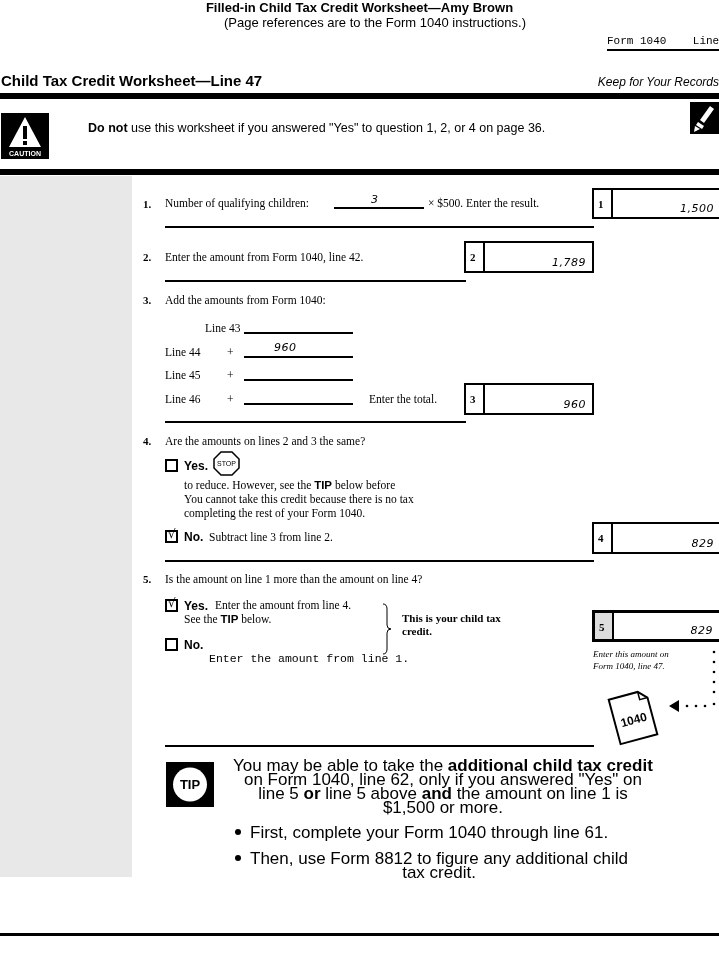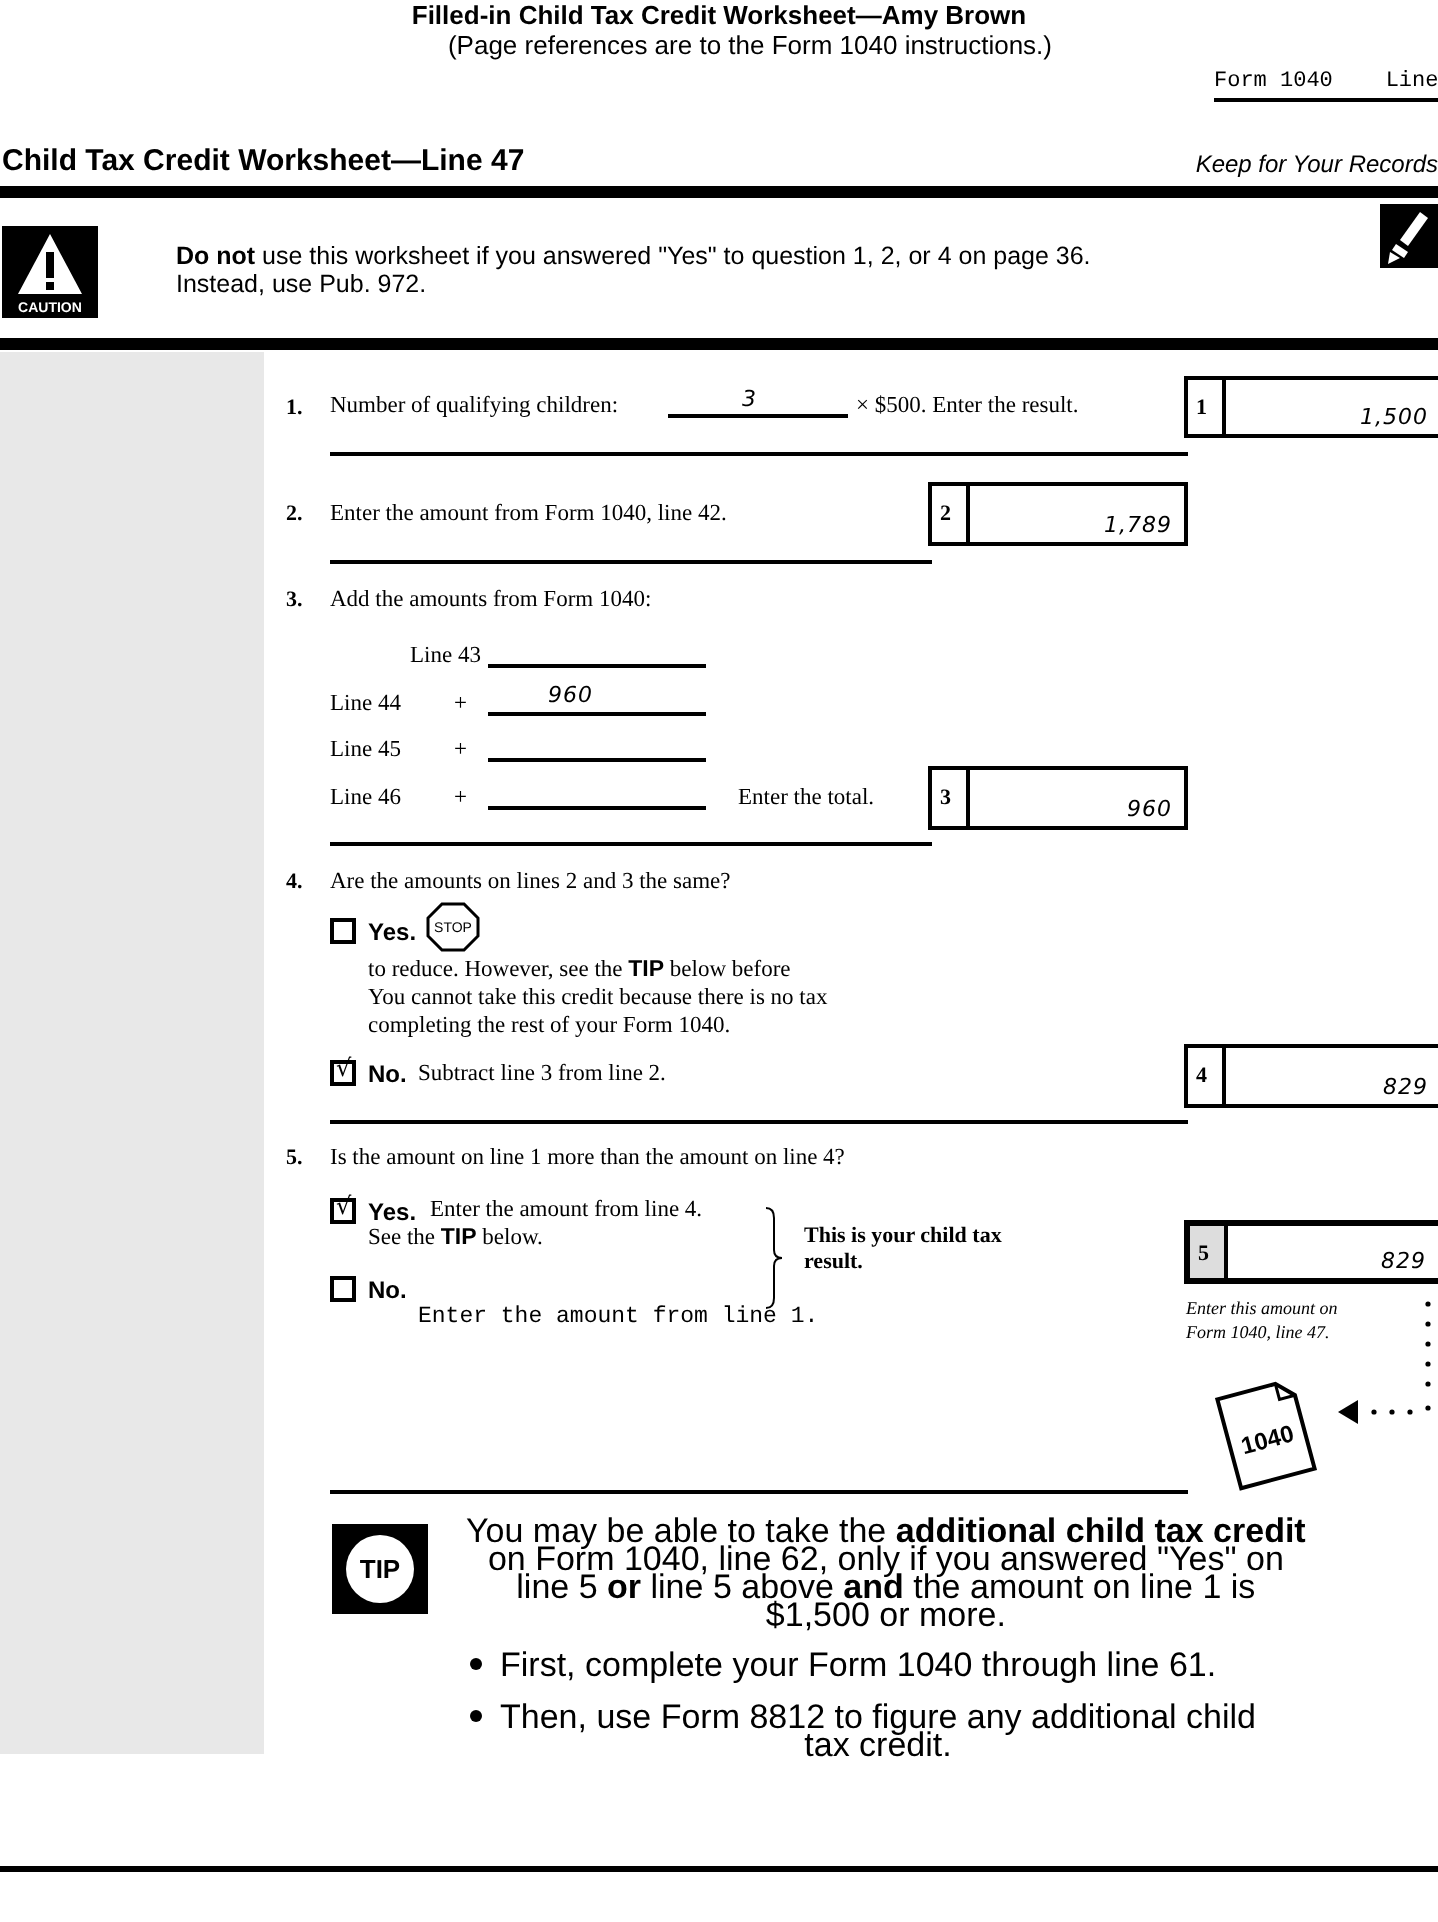--- a/index.html
+++ b/index.html
@@ -58,21 +58,20 @@
 <div id="caution-icon" class="abs">
   <svg width="48" height="46" viewBox="0 0 48 46">
     <polygon points="24,4 40,34 8,34" fill="#fff"></polygon>
     <rect x="22" y="13" width="4" height="13" fill="#000"></rect>
     <rect x="22" y="28" width="4" height="4" fill="#000"></rect>
     <text x="24" y="43" text-anchor="middle" font-family="Liberation Sans, sans-serif" font-size="7" font-weight="bold" fill="#fff">CAUTION</text>
   </svg>
 </div>
 <div id="caution-text" class="abs sans">
   <div><b>Do not</b><span> use this worksheet if you answered "Yes" to question 1, 2, or 4 on page 36.</span></div>
-  <div>Instead, use Pub. 972.</div>
 </div>
 <div id="pencil-icon" class="abs">
   <svg width="29" height="32" viewBox="0 0 29 32">
     <polygon points="10,18 20,4 24,7 14,21" fill="#fff"></polygon>
     <polygon points="8,20 14,24 12,27 6,23" fill="#fff"></polygon>
     <polygon points="5,24 10,27 4,30" fill="#fff"></polygon>
   </svg>
 </div>
 <div class="abs thick-rule" style="top:169px;"></div>
 
@@ -168,21 +167,21 @@
 <div class="abs boldsans" style="left:184px; top:638px;">No.</div>
 <div class="abs txt" style="left:209px; top:652px;font-family:Liberation Mono, monospace;">Enter the amount from line 1.</div>
 
 <div class="abs" style="left:382px; top:603px;">
   <svg width="10" height="52" viewBox="0 0 10 52">
     <path d="M1,1 Q5,1 5,6 L5,22 Q5,26 9,26 Q5,26 5,30 L5,46 Q5,51 1,51" fill="none" stroke="#000" stroke-width="1"></path>
   </svg>
 </div>
 <div class="abs" style="left:402px; top:612px; font-size:11px; font-weight:bold; line-height:13px;">
   <div>This is your child tax</div>
-  <div>result.</div>
+  <div>credit.</div>
 </div>
 
 <div class="abs box shaded" style="left:592px; top:610px; width:130px; height:32px; border-width:3px;">
   <span class="lbl">5</span>
   <span class="val hand">829</span>
 </div>
 <div class="abs" style="left:593px; top:648px; font-size:9px; font-style:italic; line-height:12px;">
   <div>Enter this amount on</div>
   <div>Form 1040, line 47.</div>
 </div>

